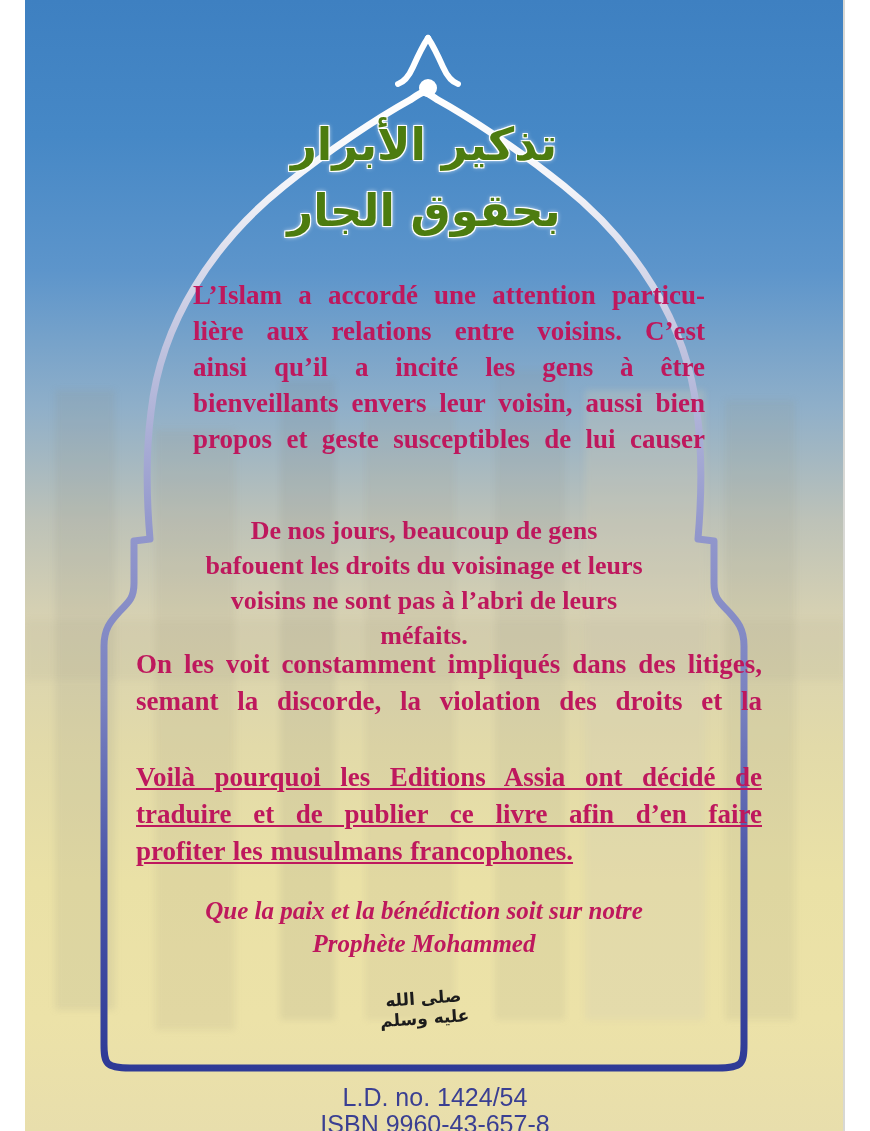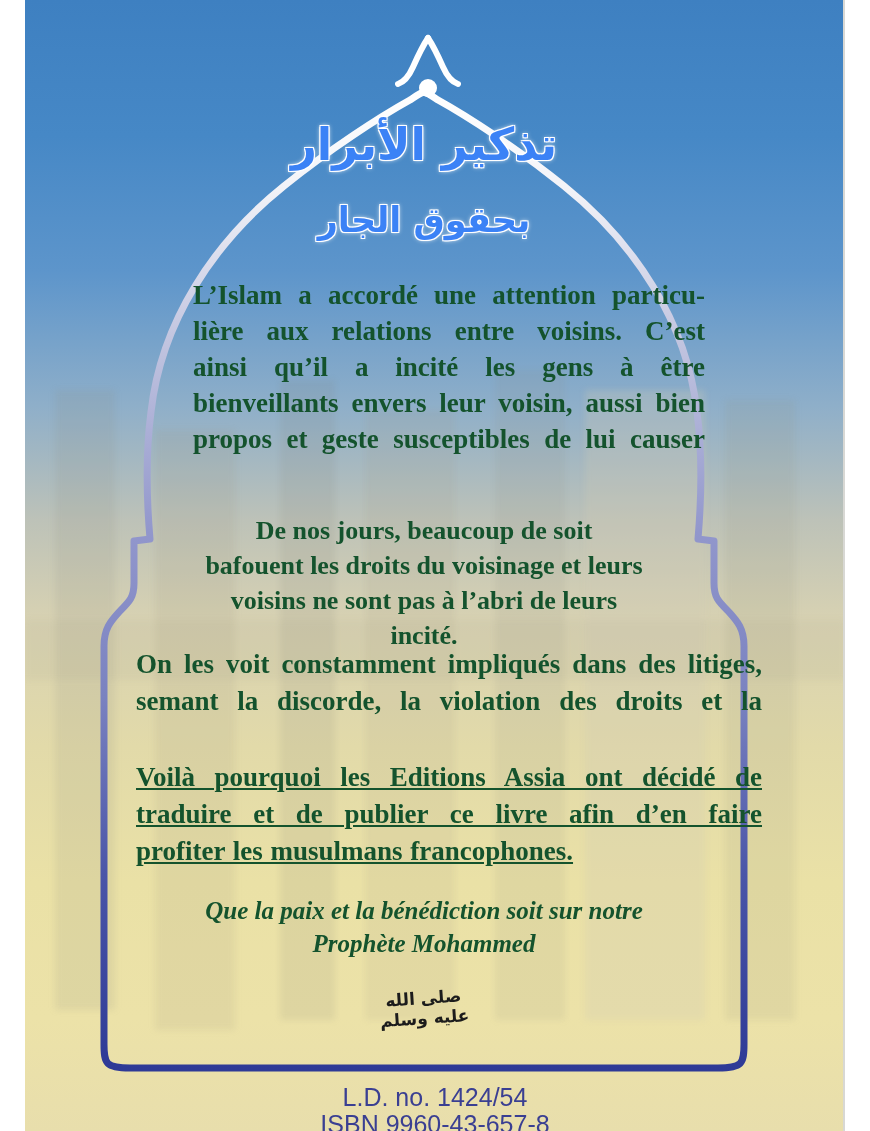--- a/index.html
+++ b/index.html
@@ -20,28 +20,28 @@
   .white-margin.right{right:0;width:25px;border-left:2px solid #d8d8d4;}
 
   
   .bg-photo{position:absolute;left:25px;top:370px;width:820px;height:660px;filter:blur(3px);}
   .bg-photo .band{position:absolute;border-radius:2px;}
 
   .arch-svg{position:absolute;left:0;top:0;width:870px;height:1131px;}
 
   .title-ar{
     position:absolute;left:124px;width:600px;text-align:center;
-    font-family:"DejaVu Sans", sans-serif;font-weight:bold;color:#3b82f6;
+    font-family:"DejaVu Sans", sans-serif;font-weight:bold;color:#4d7c0f;
     text-shadow:0 0 2px #fff,0 0 5px #fff,1px 1px 0 #fff,-1px -1px 0 #fff,1px -1px 0 #fff,-1px 1px 0 #fff;
     direction:rtl;
   }
   .title-ar.l1{top:118px;font-size:45px;}
-  .title-ar.l2{top:184px;font-size:35px;margin-top:16px;}
+  .title-ar.l2{top:184px;font-size:45px;}
 
-  .para{position:absolute;color:#14532d;font-weight:bold;}
+  .para{position:absolute;color:#be185d;font-weight:bold;}
   .para .line{white-space:nowrap;}
   .para.justify .line{text-align:justify;text-align-last:justify;white-space:normal;word-spacing:1px;}
   .para.justify .line.last{text-align-last:left;}
   .para.center .line{text-align:center;}
 
   .p1{left:193px;top:277px;width:512px;font-size:27px;line-height:36px;}
   .p2{left:124px;top:513px;width:600px;font-size:26px;line-height:35px;}
   .p3{left:136px;top:646px;width:626px;font-size:27px;line-height:37px;}
   .p4{left:136px;top:759px;width:626px;font-size:27px;line-height:37px;text-decoration:underline;}
   .p5{left:124px;top:894px;width:600px;font-size:25px;line-height:33px;font-style:italic;}
@@ -118,24 +118,24 @@
 
 <div class="para justify p1">
   <div class="line">L’Islam a accordé une attention particu-</div>
   <div class="line">lière aux relations entre voisins. C’est</div>
   <div class="line">ainsi qu’il a incité les gens à être</div>
   <div class="line">bienveillants envers leur voisin, aussi bien</div>
   <div class="line">propos et geste susceptibles de lui causer</div>
 </div>
 
 <div class="para center p2">
-  <div class="line">De nos jours, beaucoup de soit</div>
+  <div class="line">De nos jours, beaucoup de gens</div>
   <div class="line">bafouent les droits du voisinage et leurs</div>
   <div class="line">voisins ne sont pas à l’abri de leurs</div>
-  <div class="line">incité.</div>
+  <div class="line">méfaits.</div>
 </div>
 
 <div class="para justify p3">
   <div class="line">On les voit constamment impliqués dans des litiges,</div>
   <div class="line">semant la discorde, la violation des droits et la</div>
 </div>
 
 <div class="para justify p4">
   <div class="line">Voilà pourquoi les Editions Assia ont décidé de</div>
   <div class="line">traduire et de publier ce livre afin d’en faire</div>

